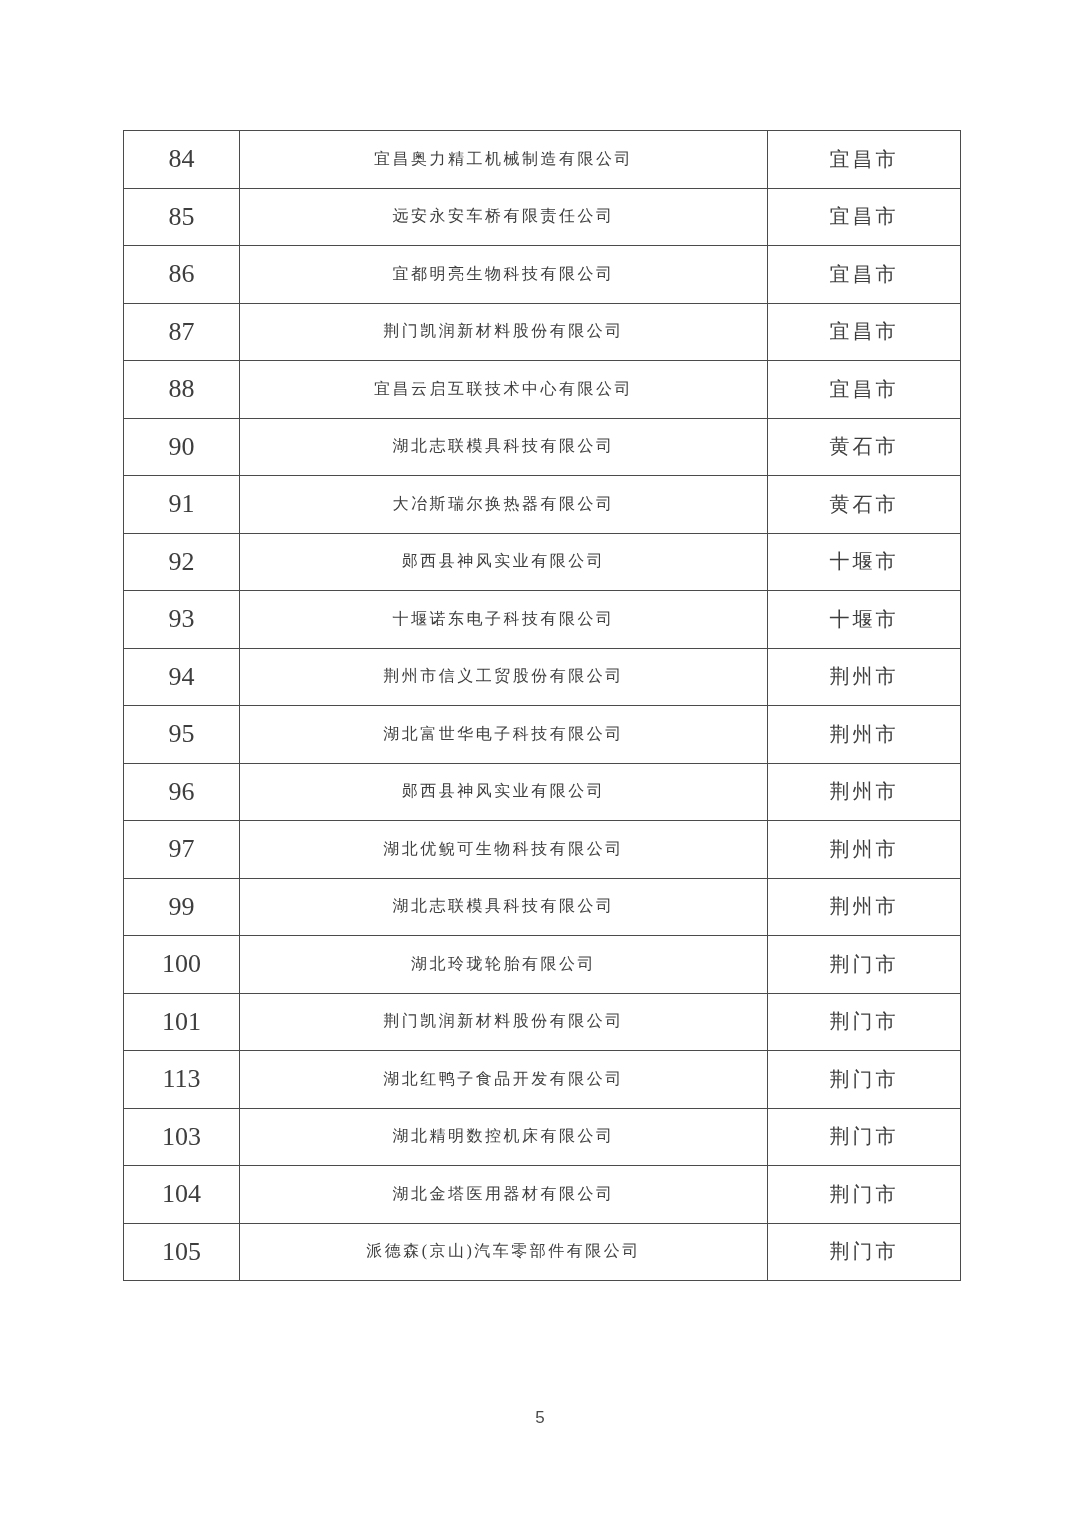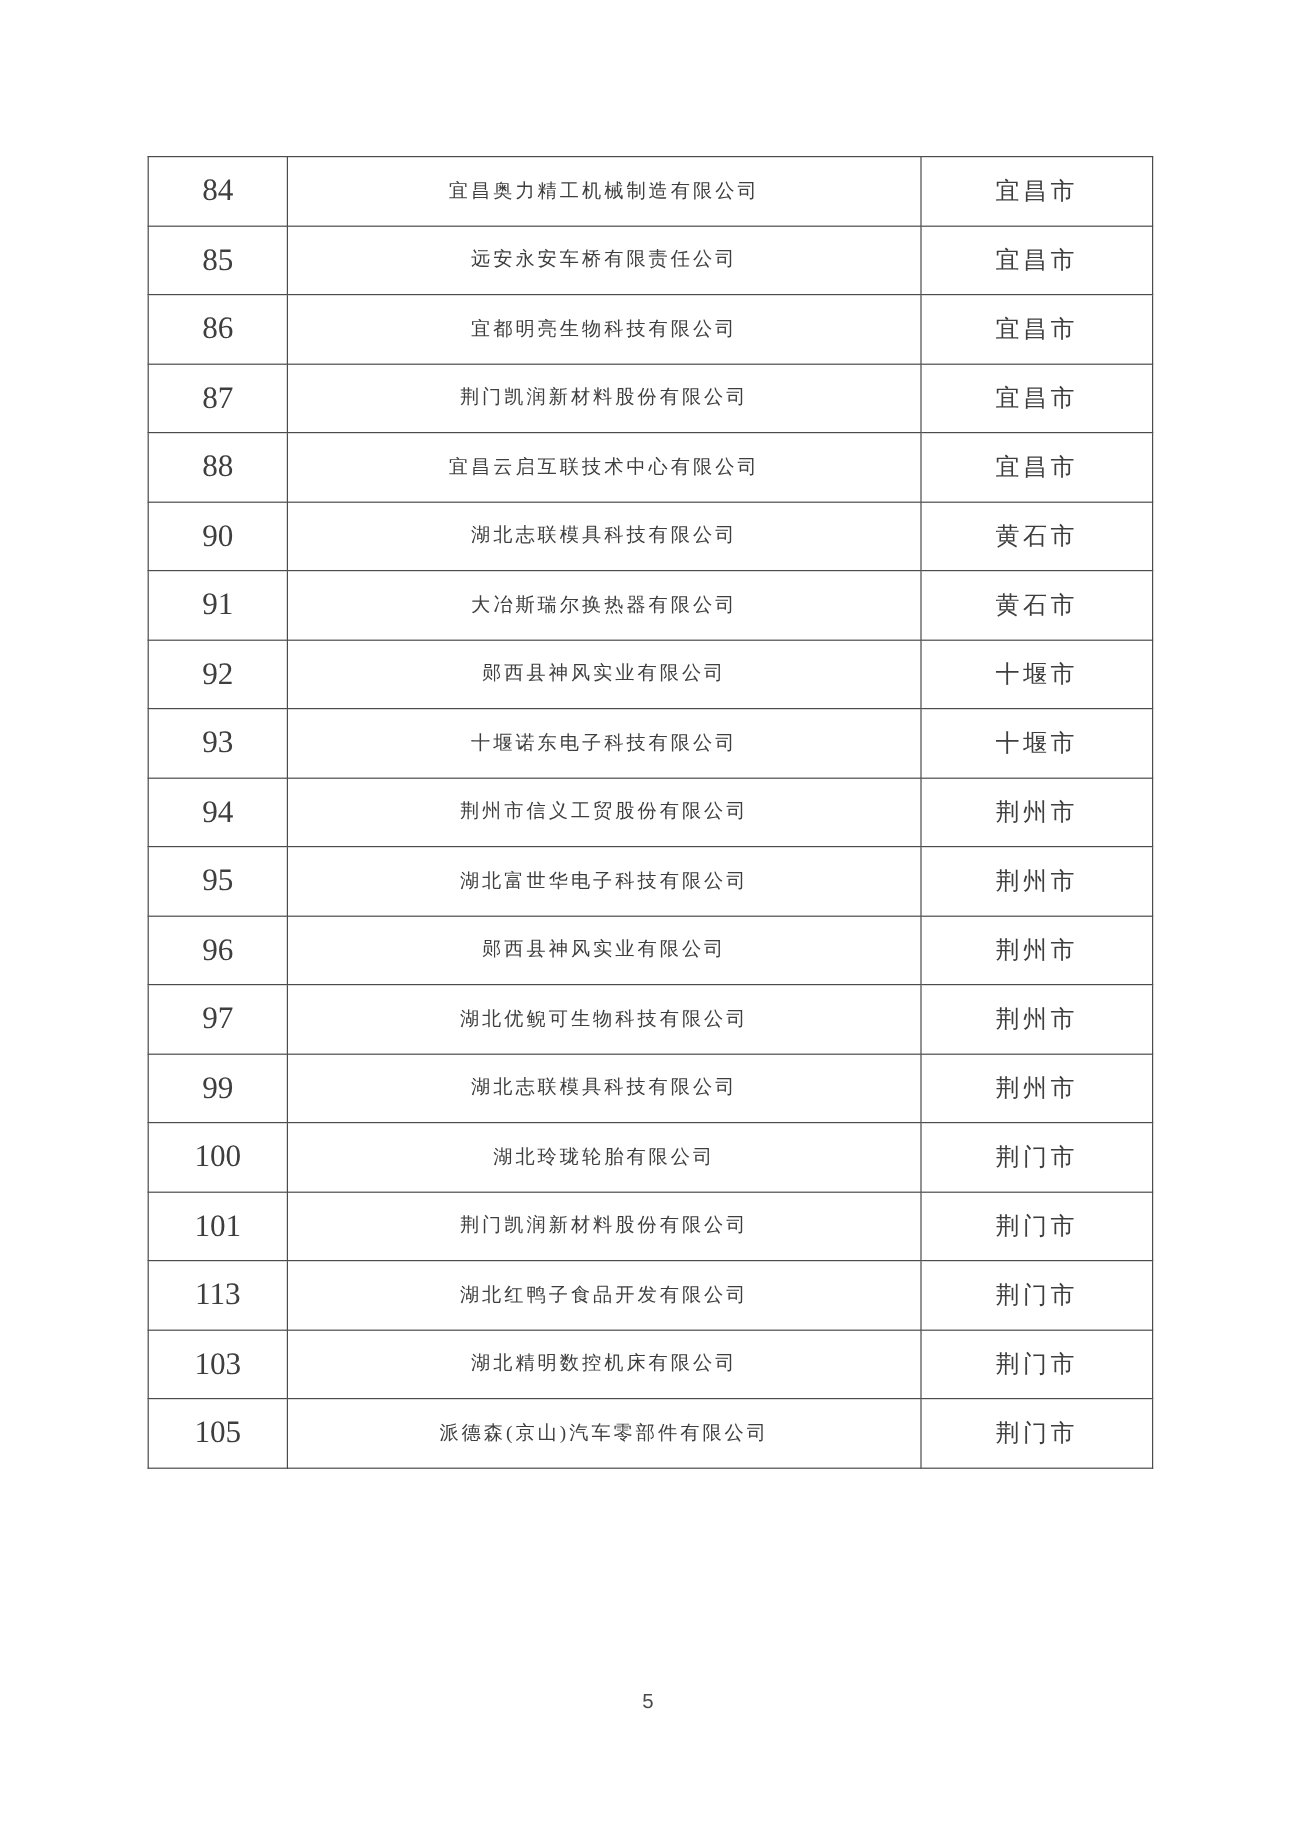--- a/index.html
+++ b/index.html
@@ -149,20 +149,25 @@
     <td class="num-cell">113</td>
     <td class="company-cell">湖北红鸭子食品开发有限公司</td>
     <td class="city-cell">荆门市</td>
   </tr>
       <tr>
     <td class="num-cell">103</td>
     <td class="company-cell">湖北精明数控机床有限公司</td>
     <td class="city-cell">荆门市</td>
   </tr>
       <tr>
+    <td class="num-cell">104</td>
+    <td class="company-cell">湖北金塔医用器材有限公司</td>
+    <td class="city-cell">荆门市</td>
+  </tr>
+      <tr>
     <td class="num-cell">105</td>
     <td class="company-cell">派德森(京山)汽车零部件有限公司</td>
     <td class="city-cell">荆门市</td>
   </tr>
     </tbody>
 </table>
 
 <div class="page-number">5</div>
 
 </body></html>

